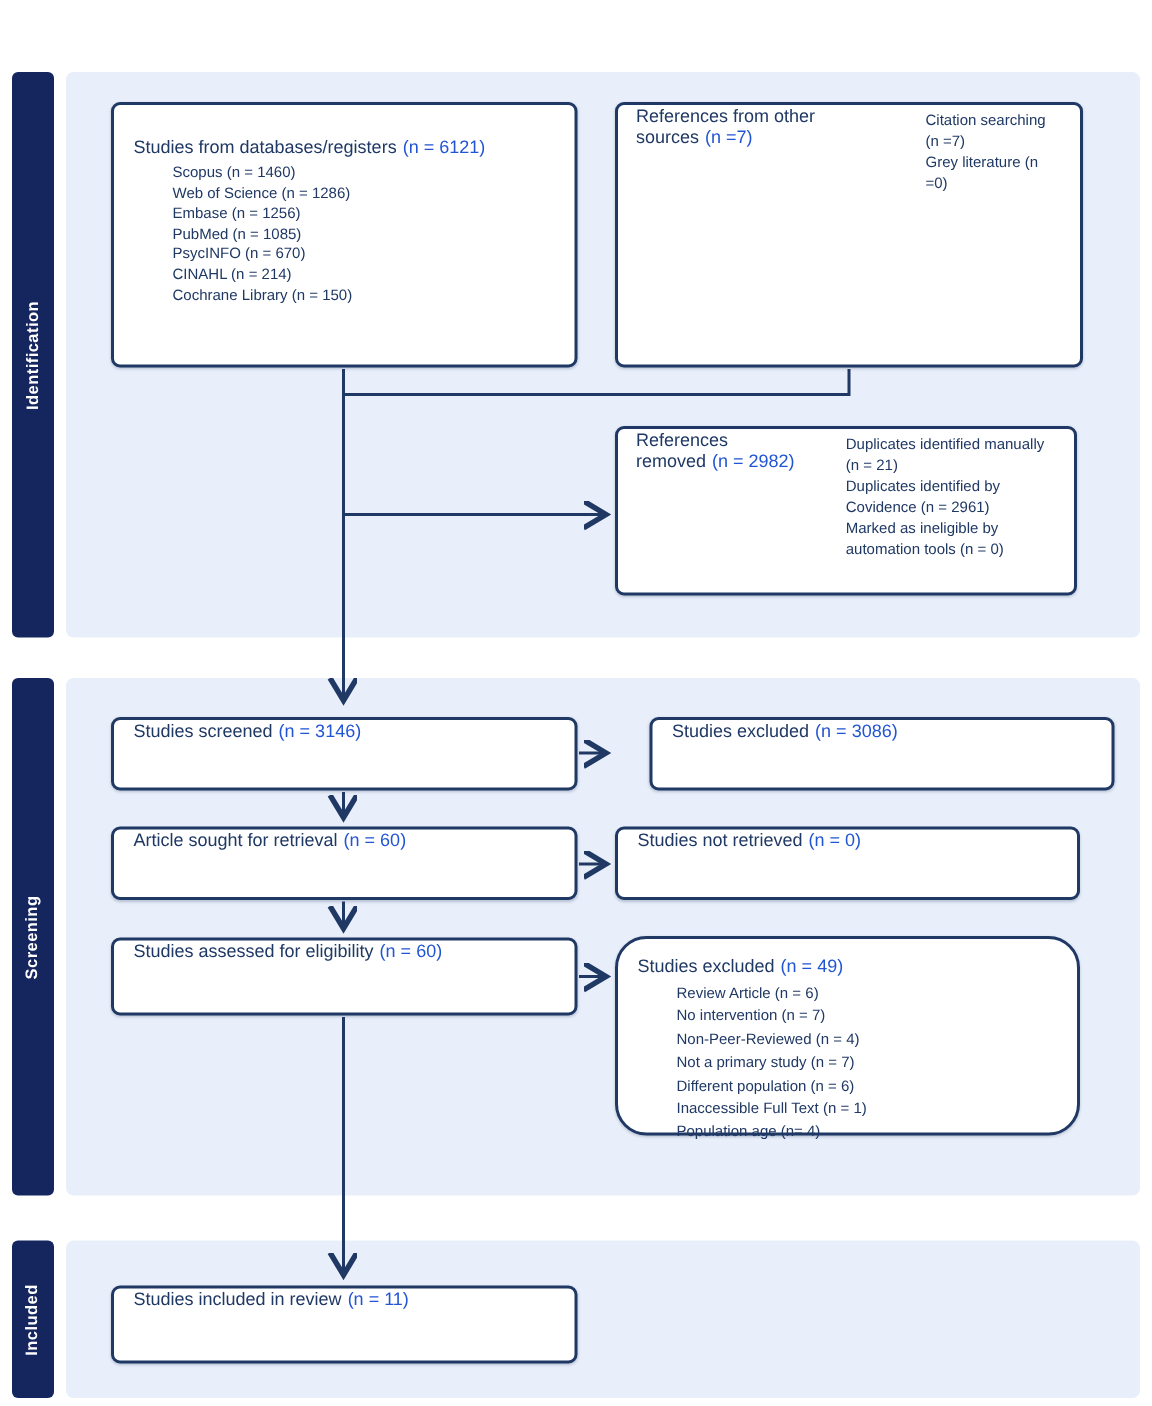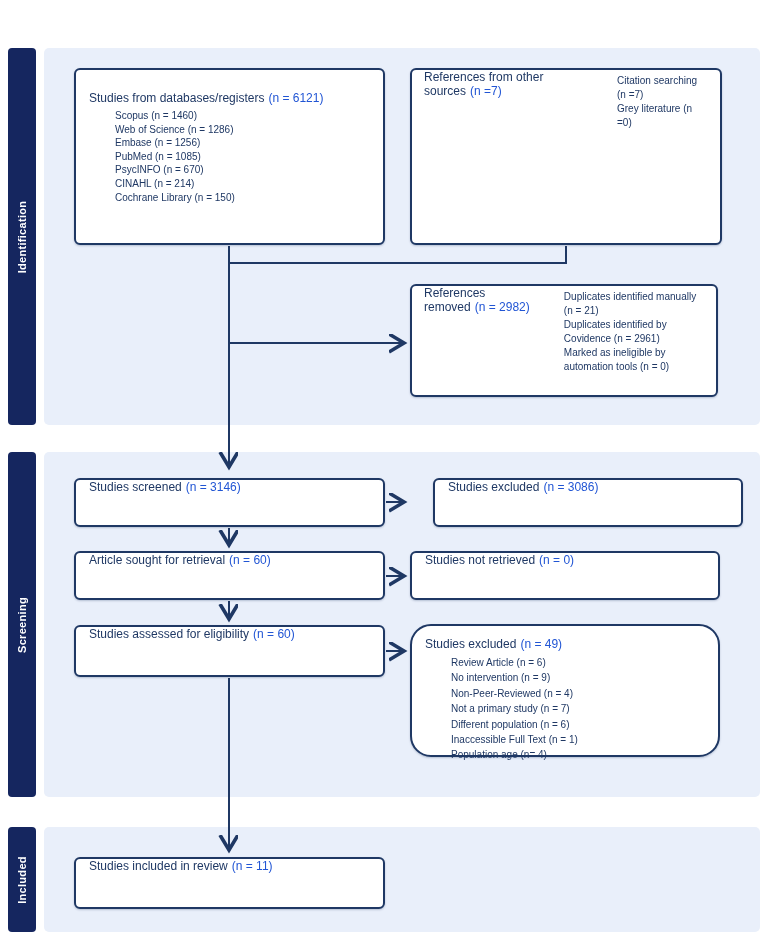--- a/index.html
+++ b/index.html
@@ -153,21 +153,21 @@
       <span>Studies assessed for eligibility</span><span class="n">(n = 60)</span>
     </div>
   </div>
 
   <div class="box" id="box-excluded-elig">
     <div class="h">
       <span>Studies excluded</span><span class="n">(n = 49)</span>
     </div>
     <div class="subs">
       <div class="sub">Review Article (n = 6)</div>
-      <div class="sub">No intervention (n = 9)</div>
+      <div class="sub">No intervention (n = 7)</div>
       <div class="sub">Non-Peer-Reviewed (n = 4)</div>
       <div class="sub">Not a primary study (n = 7)</div>
       <div class="sub">Different population (n = 6)</div>
       <div class="sub">Inaccessible Full Text (n = 1)</div>
       <div class="sub">Population age (n= 4)</div>
     </div>
   </div>
 
   <div class="box rowbox" id="box-included">
     <div class="h">

